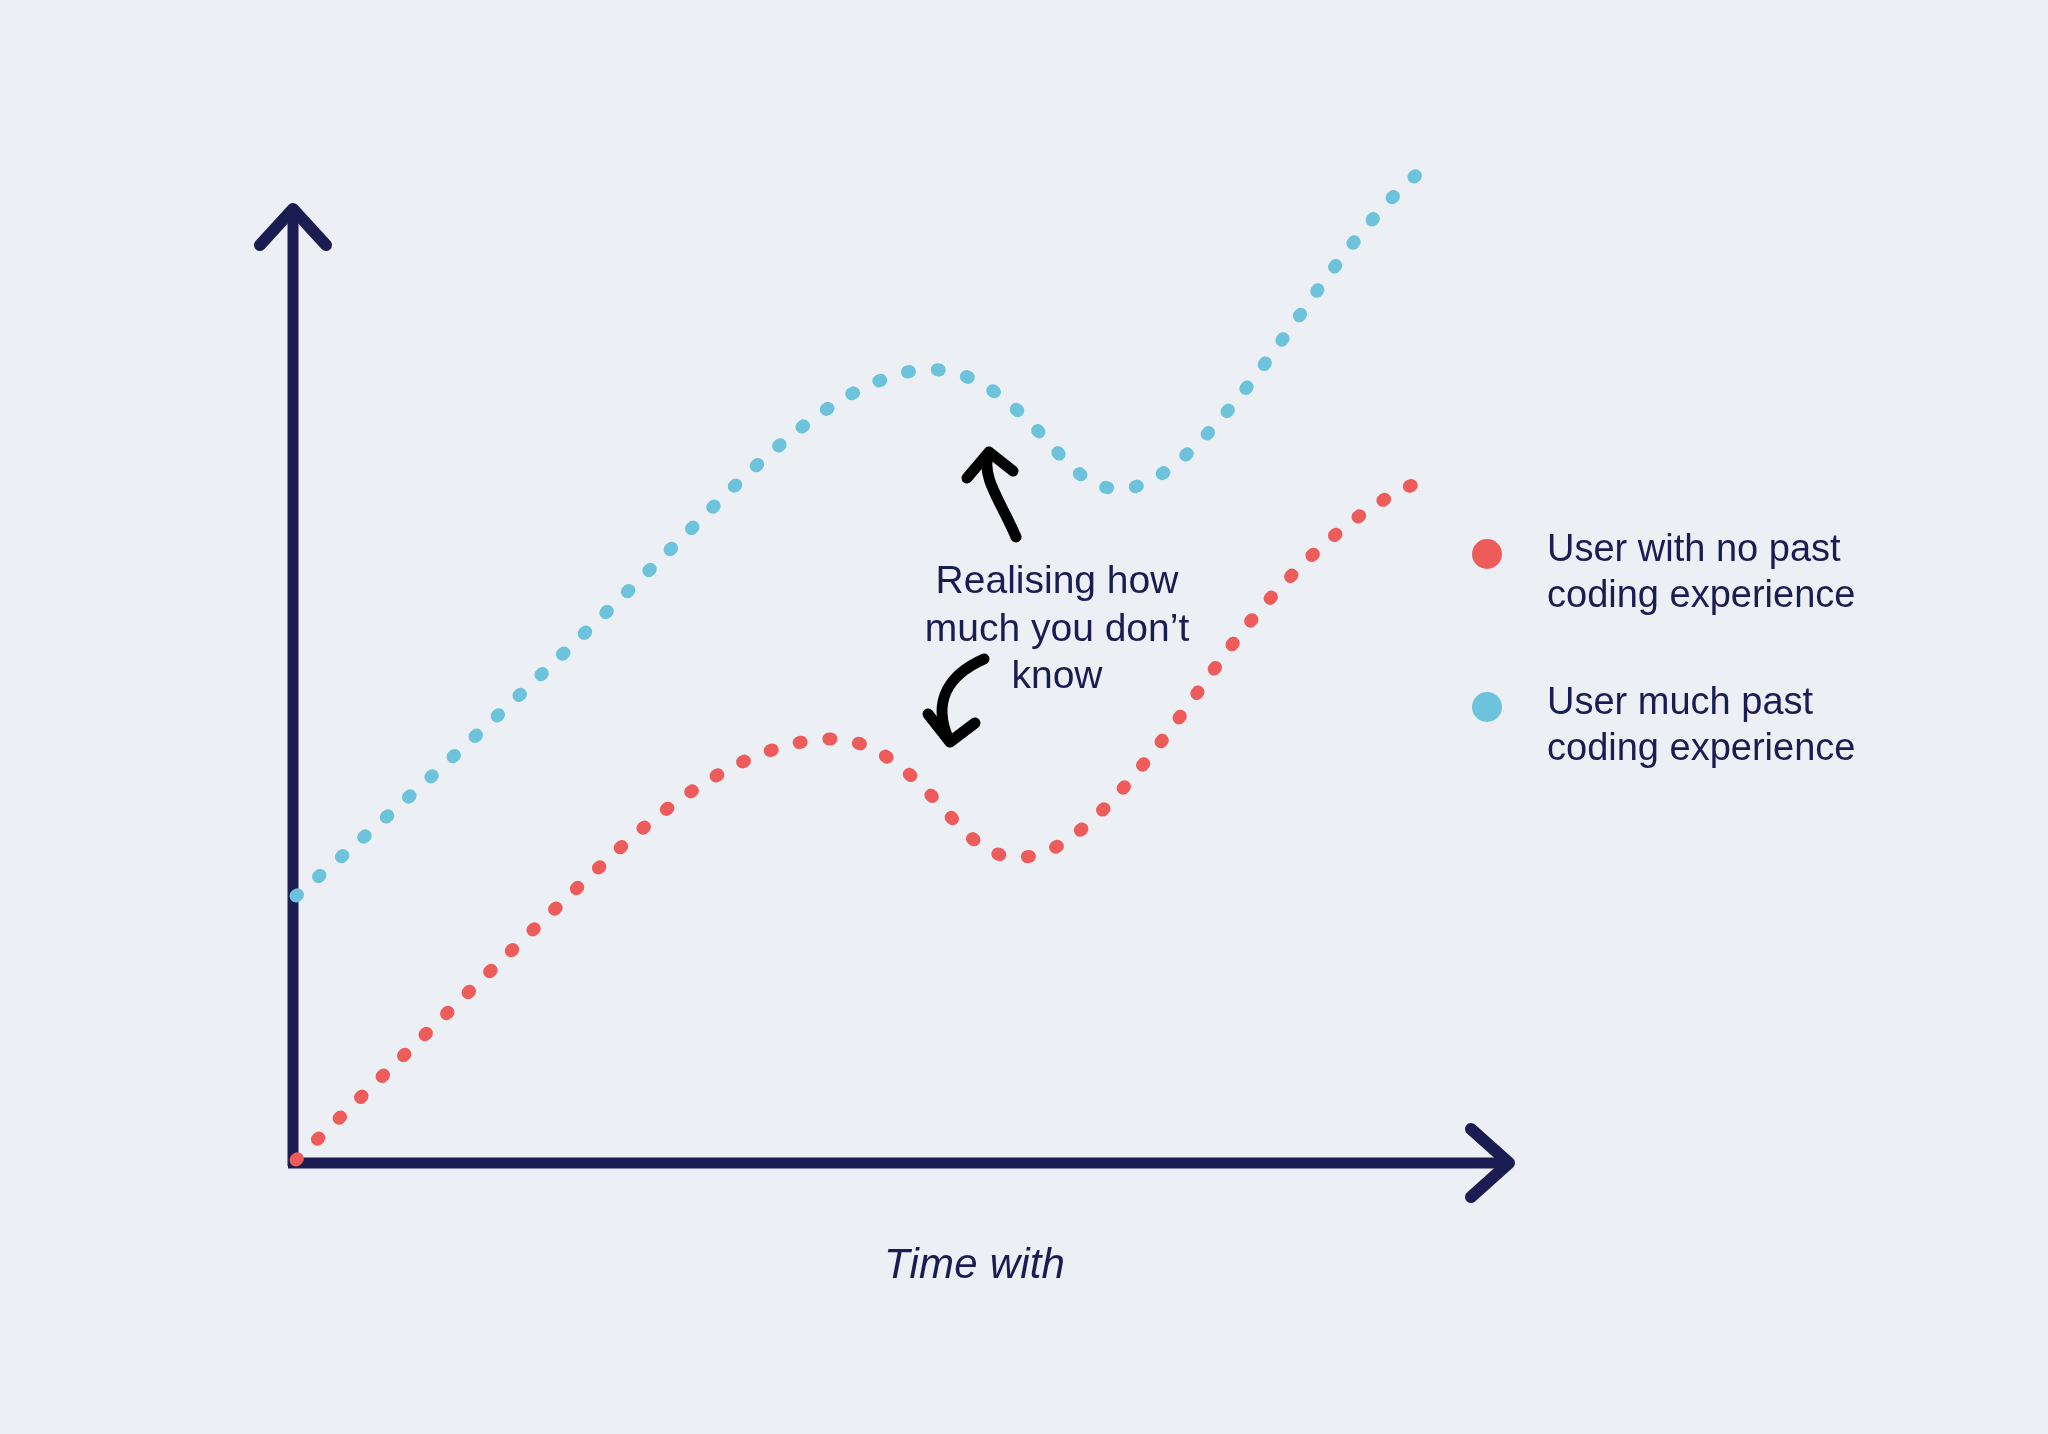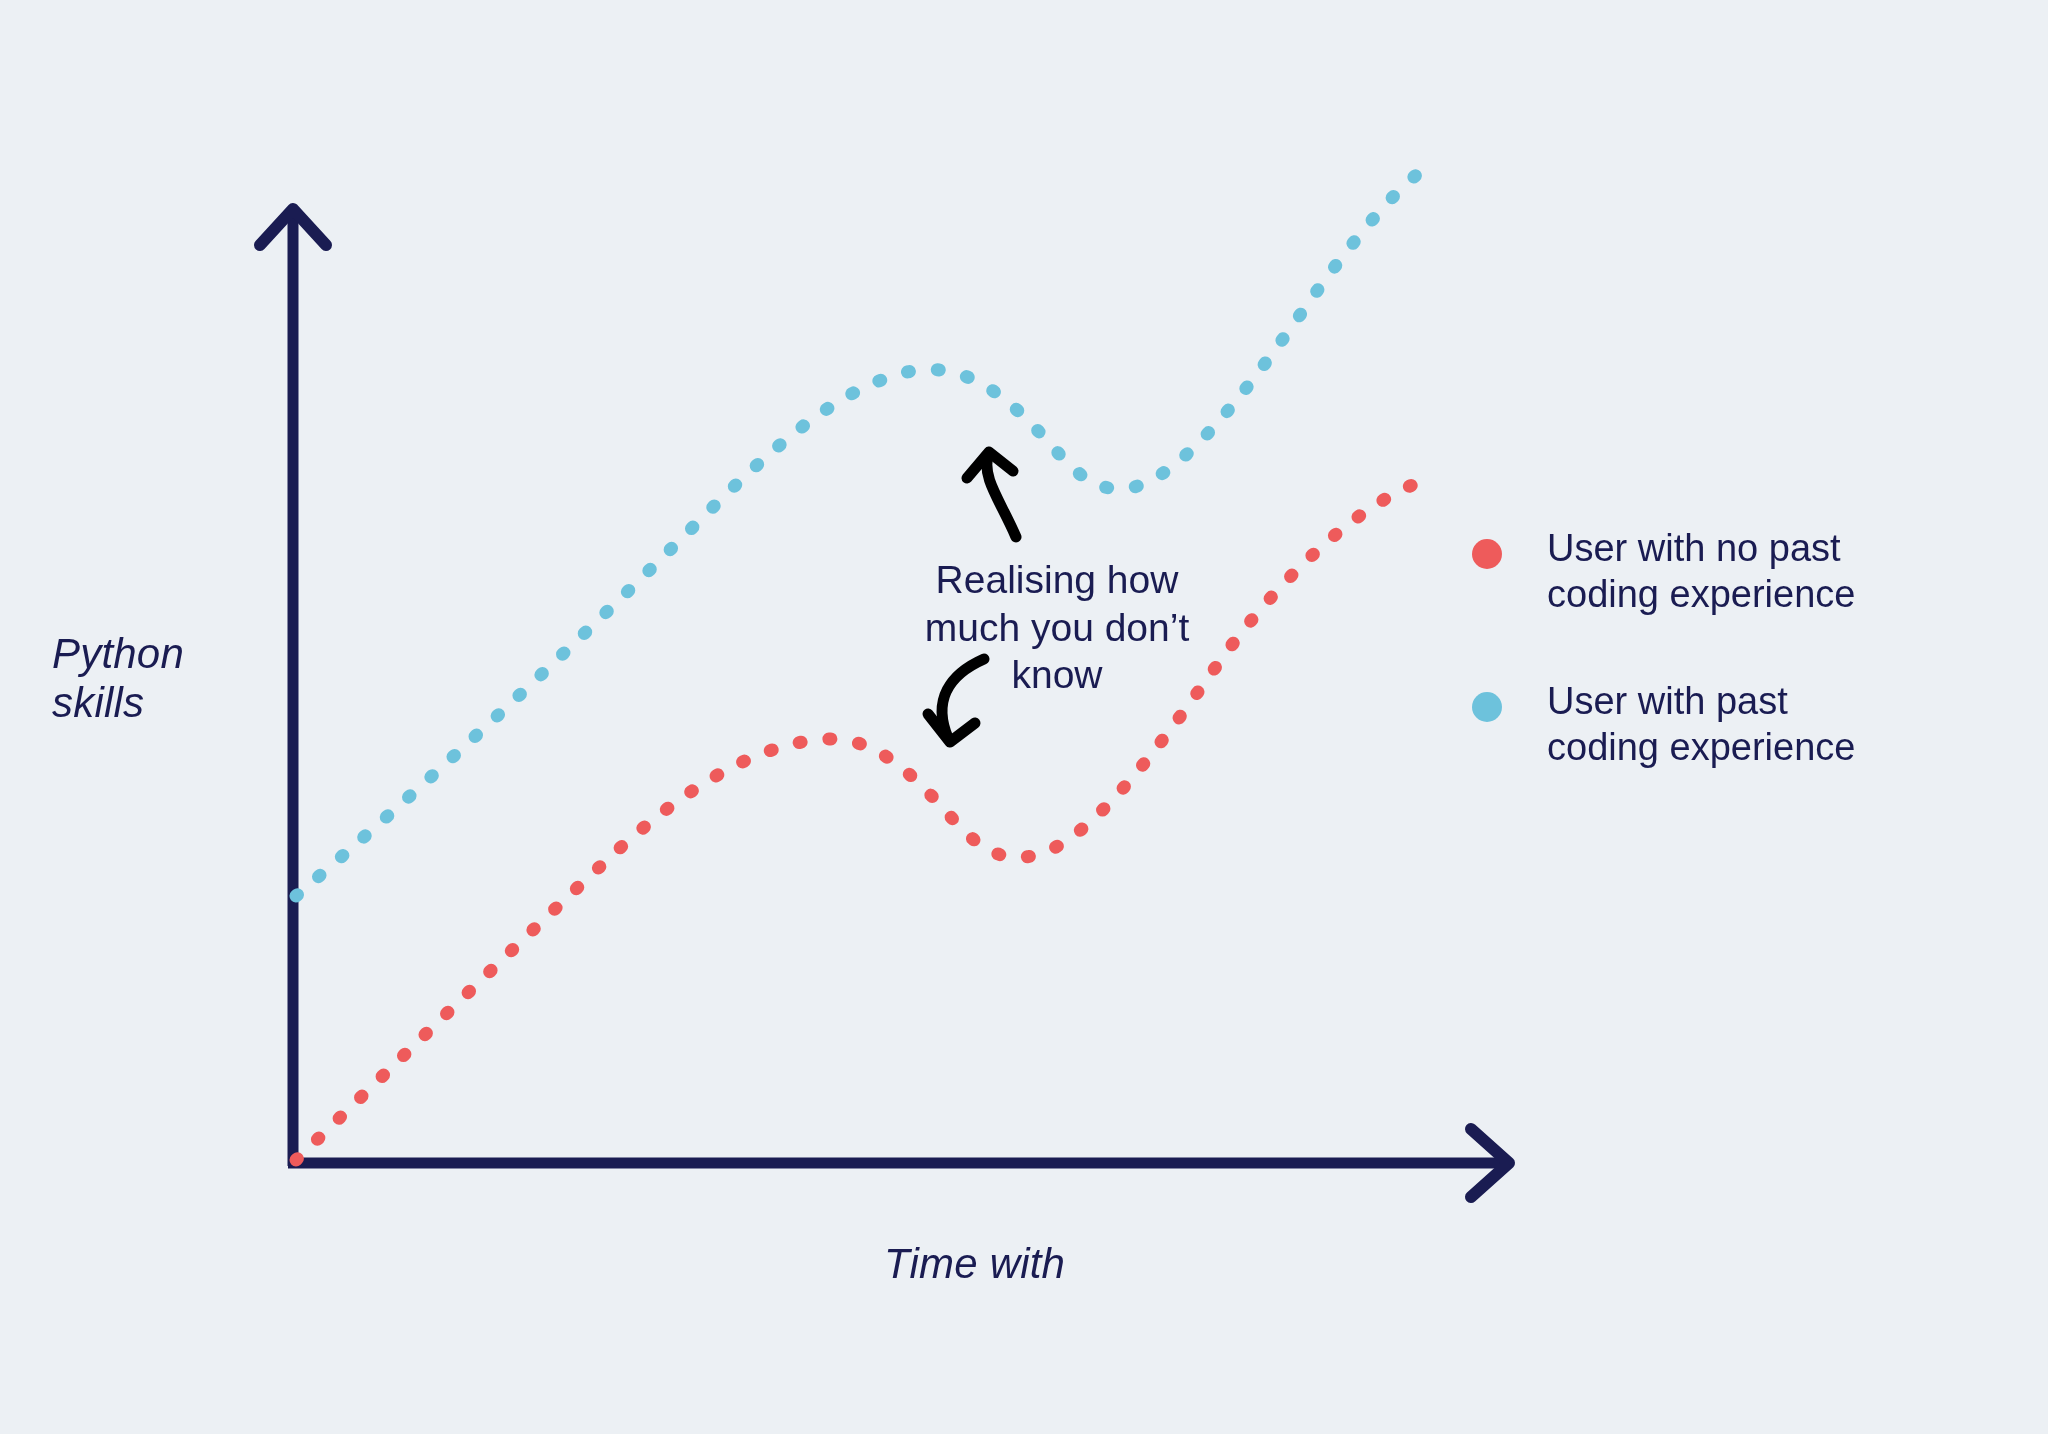--- a/index.html
+++ b/index.html
@@ -126,34 +126,32 @@
       <polyline points="967,478 989,452 1013,471" fill="none" stroke="#000000" stroke-width="11" stroke-linecap="round" stroke-linejoin="round"></polyline>
     </g>
 
     <g>
       <path d="M 984,659
                C 950,674 932,700 948,738" fill="none" stroke="#000000" stroke-width="11" stroke-linecap="round"></path>
       <polyline points="928,714 950,742 975,723" fill="none" stroke="#000000" stroke-width="11" stroke-linecap="round" stroke-linejoin="round"></polyline>
     </g>
   </svg>
 
-  <div class="axis-label" id="ylabel">Python
-skills</div>
 
   <div class="axis-label" id="xlabel">Time with</div>
 
   <div id="annotation">Realising how
 much you don’t know</div>
 
   <div id="legend">
     <div class="legend-item">
       <span class="legend-dot" style="background:#EE5B5B;"></span>
       <span class="legend-text">User with no past
 coding experience</span>
     </div>
     <div class="legend-item">
       <span class="legend-dot" style="background:#6DC2DC;"></span>
-      <span class="legend-text">User with past
+      <span class="legend-text">User much past
 coding experience</span>
     </div>
   </div>
 
 </div>
 
 </body></html>

